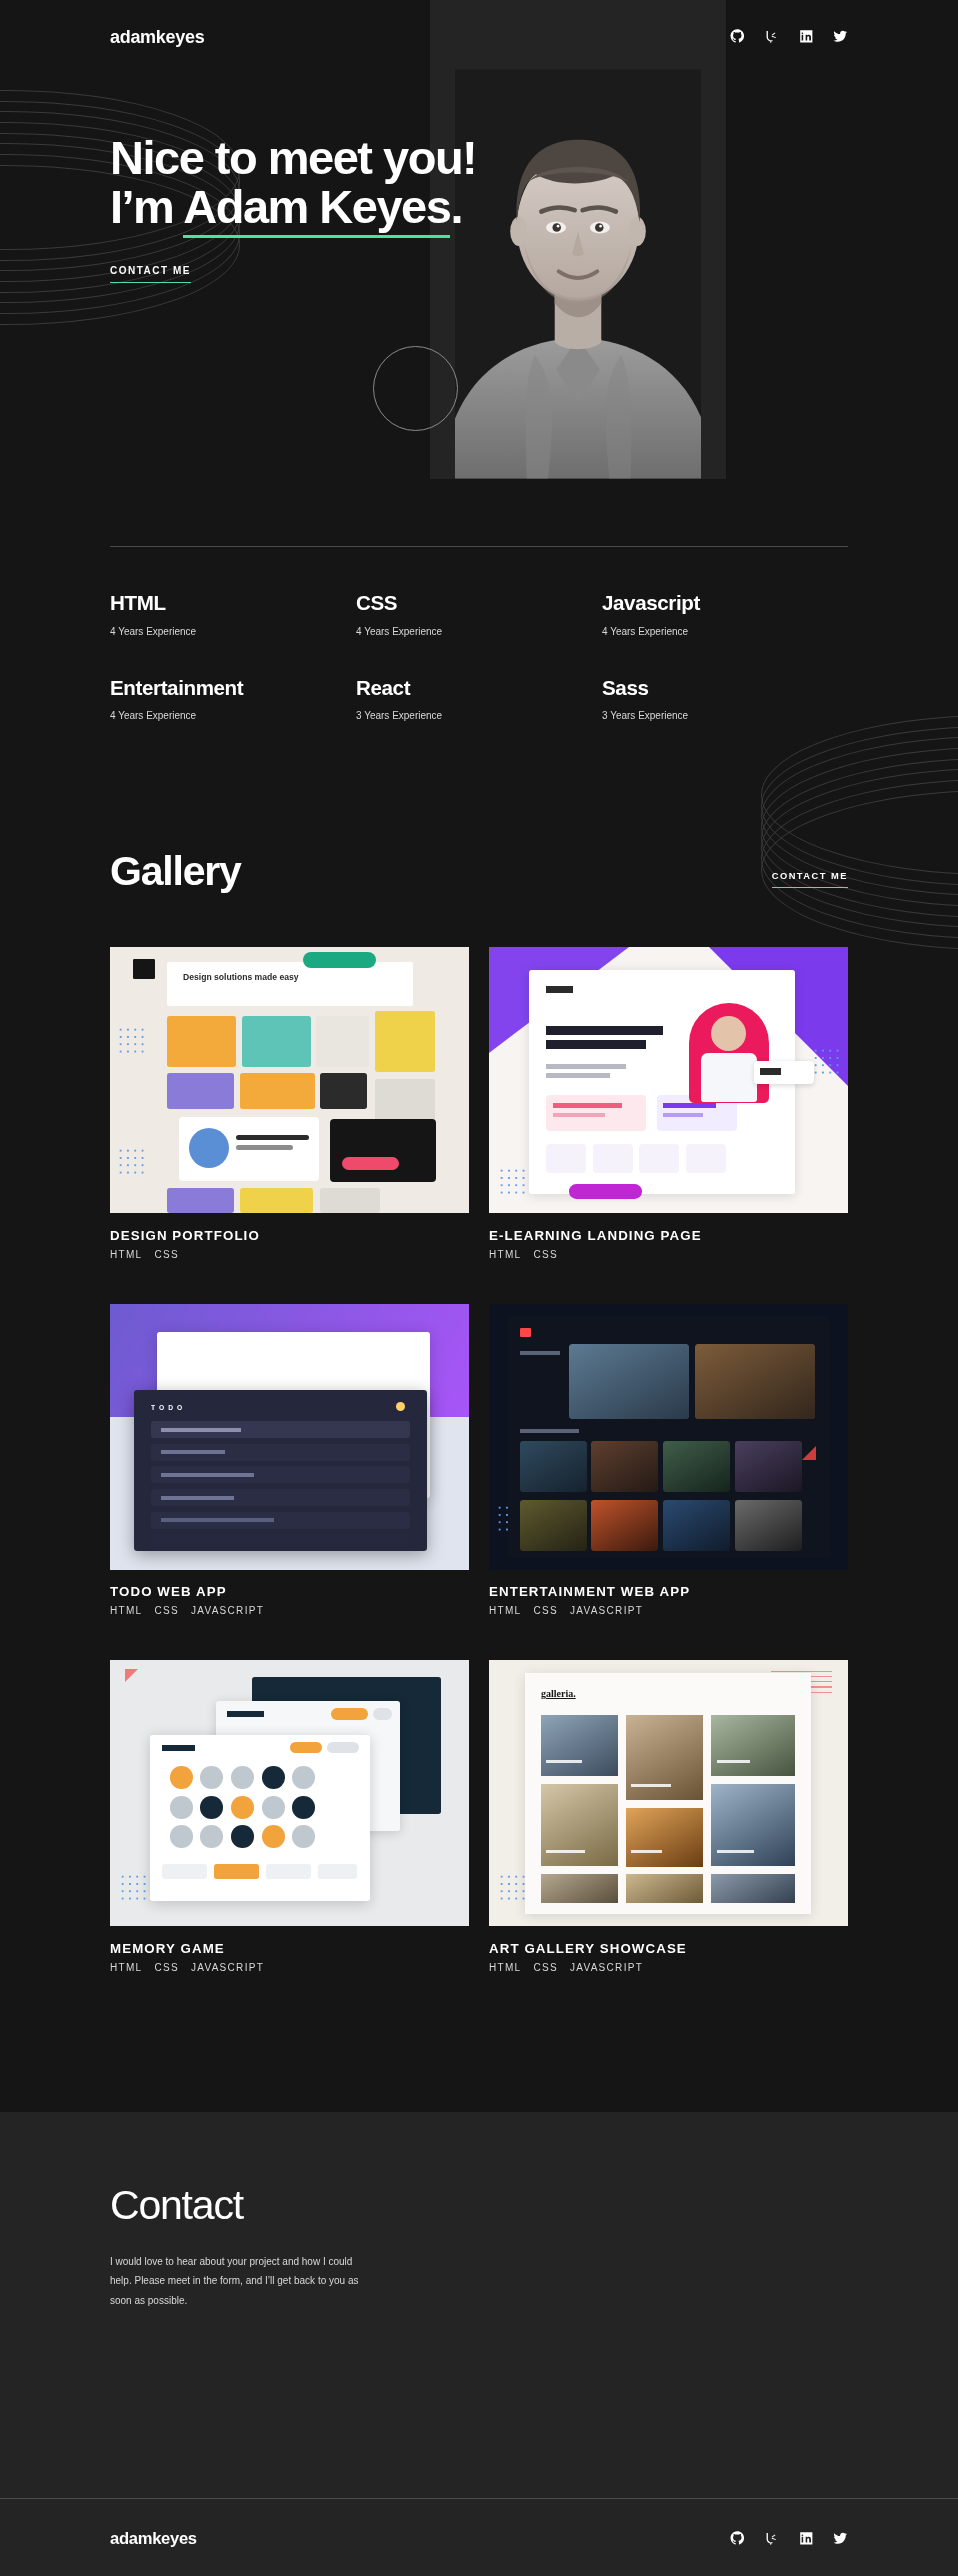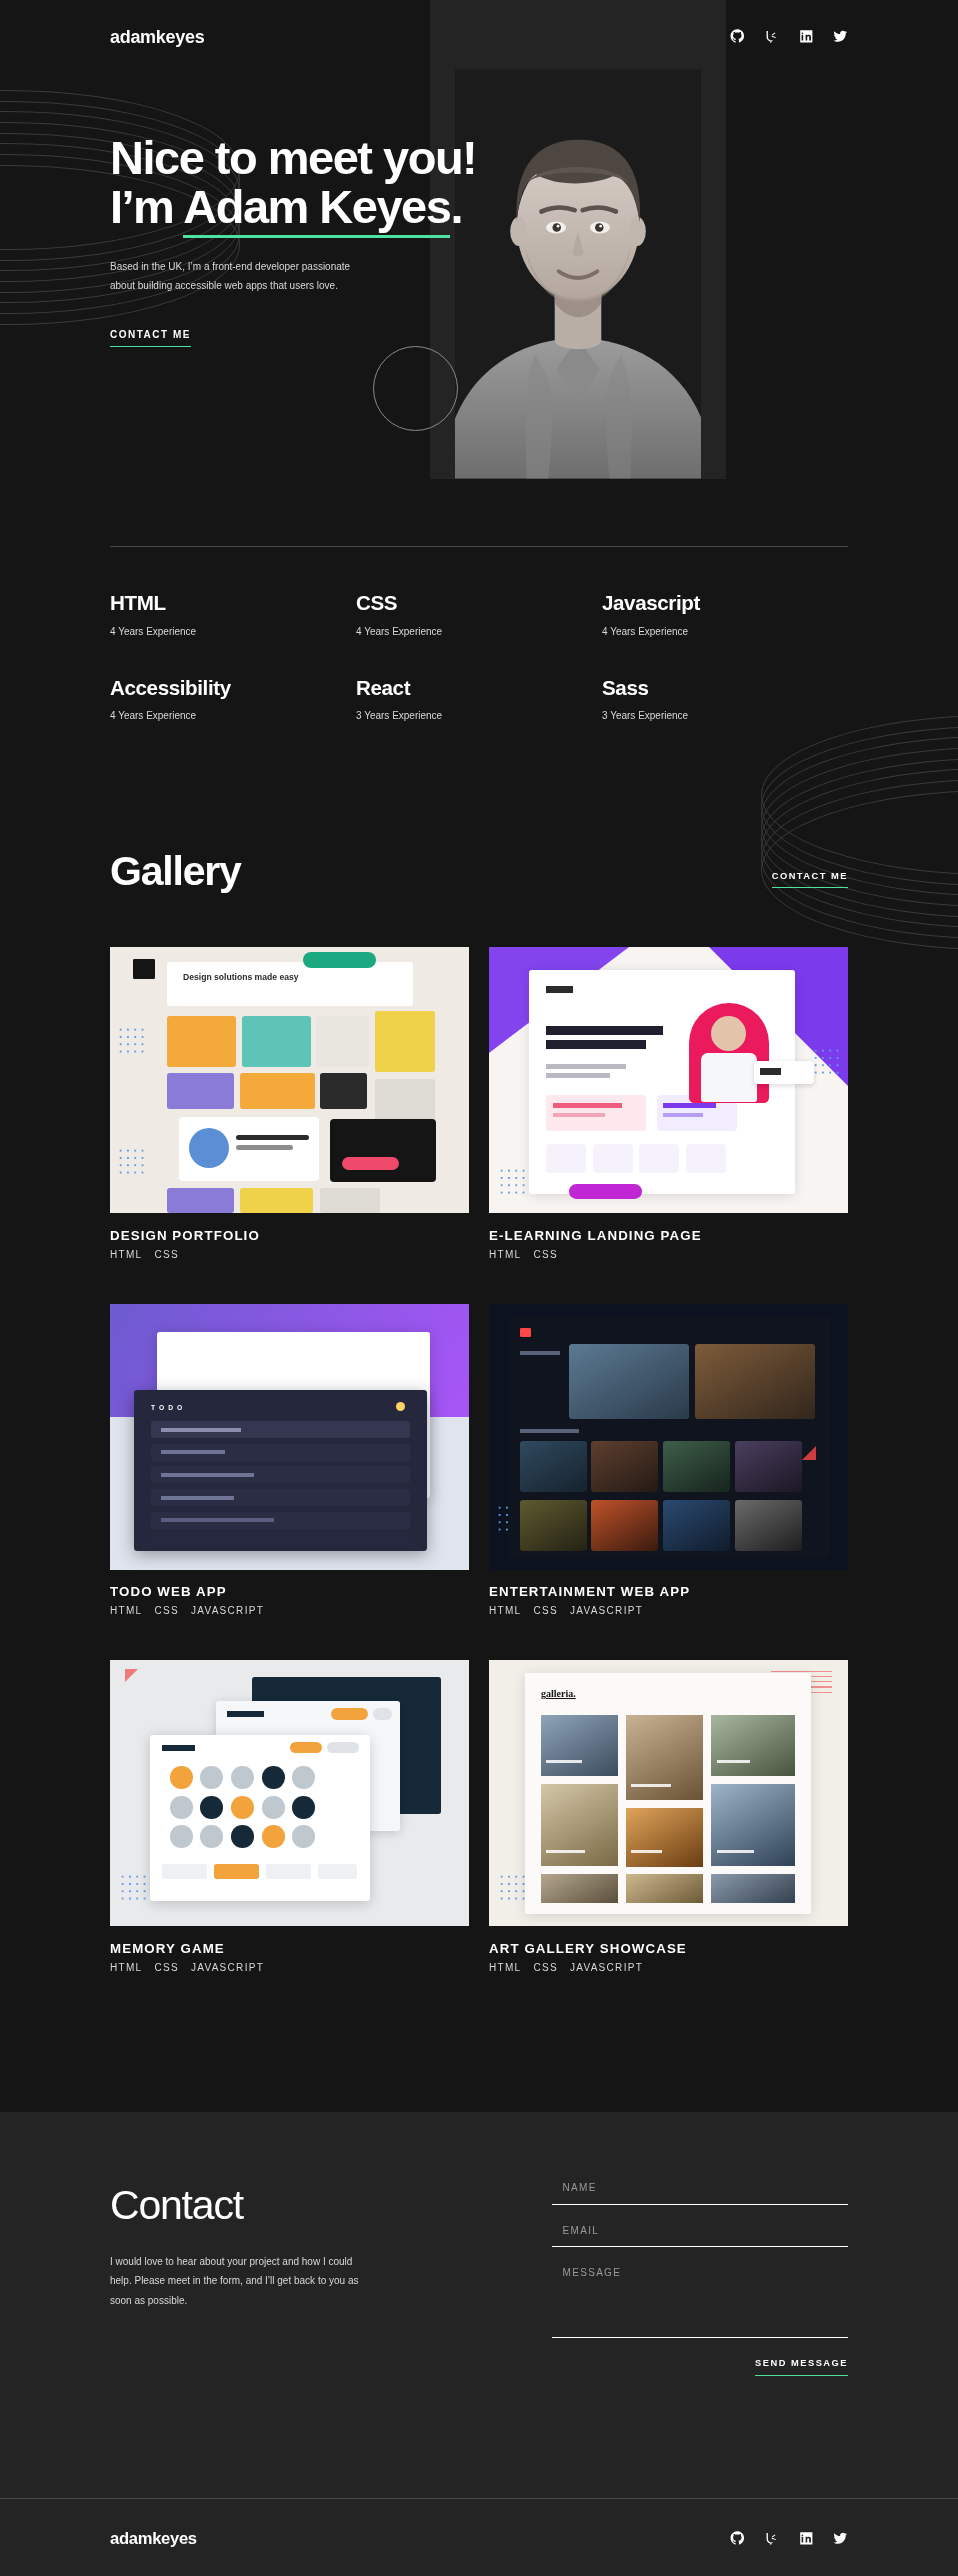--- a/index.html
+++ b/index.html
@@ -186,21 +186,20 @@
         </g>
       </svg>
       <div class="hero-circle"></div>
     </div>
 
     <div class="hero-text">
       <h1 class="hero-title">
         <span>Nice to meet you!</span><br>
         <span>I’m </span><span class="name-underline">Adam Keyes</span><span>.</span>
       </h1>
-      <p class="hero-body">Based in the UK, I’m a front-end developer passionate about building accessible web apps that users love.</p>
       <a class="cta">Contact me</a>
     </div>
   </div>
 
   <div class="header">
     <div class="logo">adamkeyes</div>
     <div class="socials socials-header">
       <a class="social-ico" title="GitHub">
         <svg viewBox="0 0 24 24">
             <path d="M12 .5C5.7.5.9 5.3.9 11.6c0 4.9 3.2 9.1 7.6 10.6.6.1.8-.2.8-.6v-2c-3.1.7-3.7-1.5-3.7-1.5-.5-1.3-1.2-1.6-1.2-1.6-1-.7.1-.7.1-.7 1.1.1 1.7 1.1 1.7 1.1 1 1.7 2.6 1.2 3.2.9.1-.7.4-1.2.7-1.5-2.5-.3-5.1-1.2-5.1-5.5 0-1.2.4-2.2 1.1-3-.1-.3-.5-1.4.1-2.9 0 0 .9-.3 3 1.1.9-.2 1.8-.4 2.8-.4s1.9.1 2.8.4c2.1-1.4 3-1.1 3-1.1.6 1.5.2 2.6.1 2.9.7.8 1.1 1.8 1.1 3 0 4.3-2.6 5.2-5.1 5.5.4.3.8 1 .8 2.1v3.2c0 .3.2.7.8.6 4.4-1.5 7.6-5.7 7.6-10.6C23.1 5.3 18.3.5 12 .5z"></path>
@@ -233,21 +232,21 @@
       </div>
       <div>
         <div class="skill-name">CSS</div>
         <div class="skill-years">4 Years Experience</div>
       </div>
       <div>
         <div class="skill-name">Javascript</div>
         <div class="skill-years">4 Years Experience</div>
       </div>
       <div>
-        <div class="skill-name">Accessibility</div>
+        <div class="skill-name">Entertainment</div>
         <div class="skill-years">4 Years Experience</div>
       </div>
       <div>
         <div class="skill-name">React</div>
         <div class="skill-years">3 Years Experience</div>
       </div>
       <div>
         <div class="skill-name">Sass</div>
         <div class="skill-years">3 Years Experience</div>
       </div>
@@ -476,34 +475,20 @@
 
     </div>
   </div>
 
   <div class="contact">
     <div class="contact-inner">
       <div class="contact-left">
         <div class="contact-title">Contact</div>
         <p class="contact-body">I would love to hear about your project and how I could help. Please meet in the form, and I’ll get back to you as soon as possible.</p>
       </div>
-      <form class="contact-form">
-        <div class="field">
-          <input class="field-line" type="text" placeholder="NAME" style="">
-        </div>
-        <div class="field">
-          <input class="field-line" type="email" placeholder="EMAIL" style="">
-        </div>
-        <div class="field">
-          <textarea class="field-line" placeholder="MESSAGE" style=""></textarea>
-        </div>
-        <div class="send-row">
-          <button class="send-btn" type="submit">Send message</button>
-        </div>
-      </form>
     </div>
   </div>
 
   <div class="footer">
     <div class="footer-logo">adamkeyes</div>
     <div class="socials socials-footer">
       <a class="social-ico" title="GitHub">
         <svg viewBox="0 0 24 24">
             <path d="M12 .5C5.7.5.9 5.3.9 11.6c0 4.9 3.2 9.1 7.6 10.6.6.1.8-.2.8-.6v-2c-3.1.7-3.7-1.5-3.7-1.5-.5-1.3-1.2-1.6-1.2-1.6-1-.7.1-.7.1-.7 1.1.1 1.7 1.1 1.7 1.1 1 1.7 2.6 1.2 3.2.9.1-.7.4-1.2.7-1.5-2.5-.3-5.1-1.2-5.1-5.5 0-1.2.4-2.2 1.1-3-.1-.3-.5-1.4.1-2.9 0 0 .9-.3 3 1.1.9-.2 1.8-.4 2.8-.4s1.9.1 2.8.4c2.1-1.4 3-1.1 3-1.1.6 1.5.2 2.6.1 2.9.7.8 1.1 1.8 1.1 3 0 4.3-2.6 5.2-5.1 5.5.4.3.8 1 .8 2.1v3.2c0 .3.2.7.8.6 4.4-1.5 7.6-5.7 7.6-10.6C23.1 5.3 18.3.5 12 .5z"></path>
           </svg>

